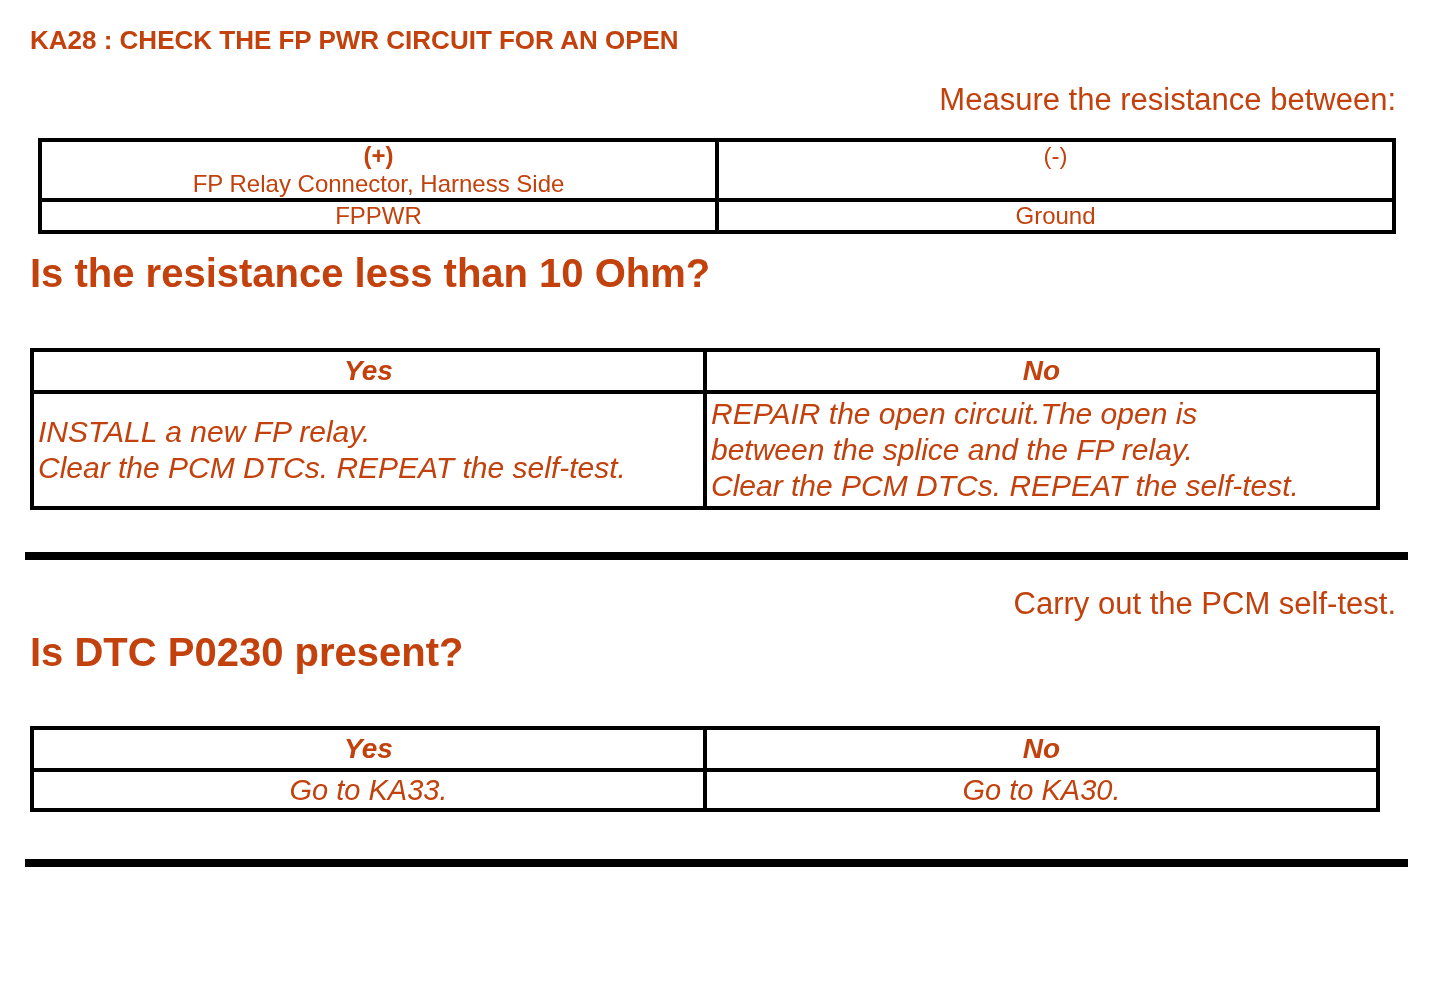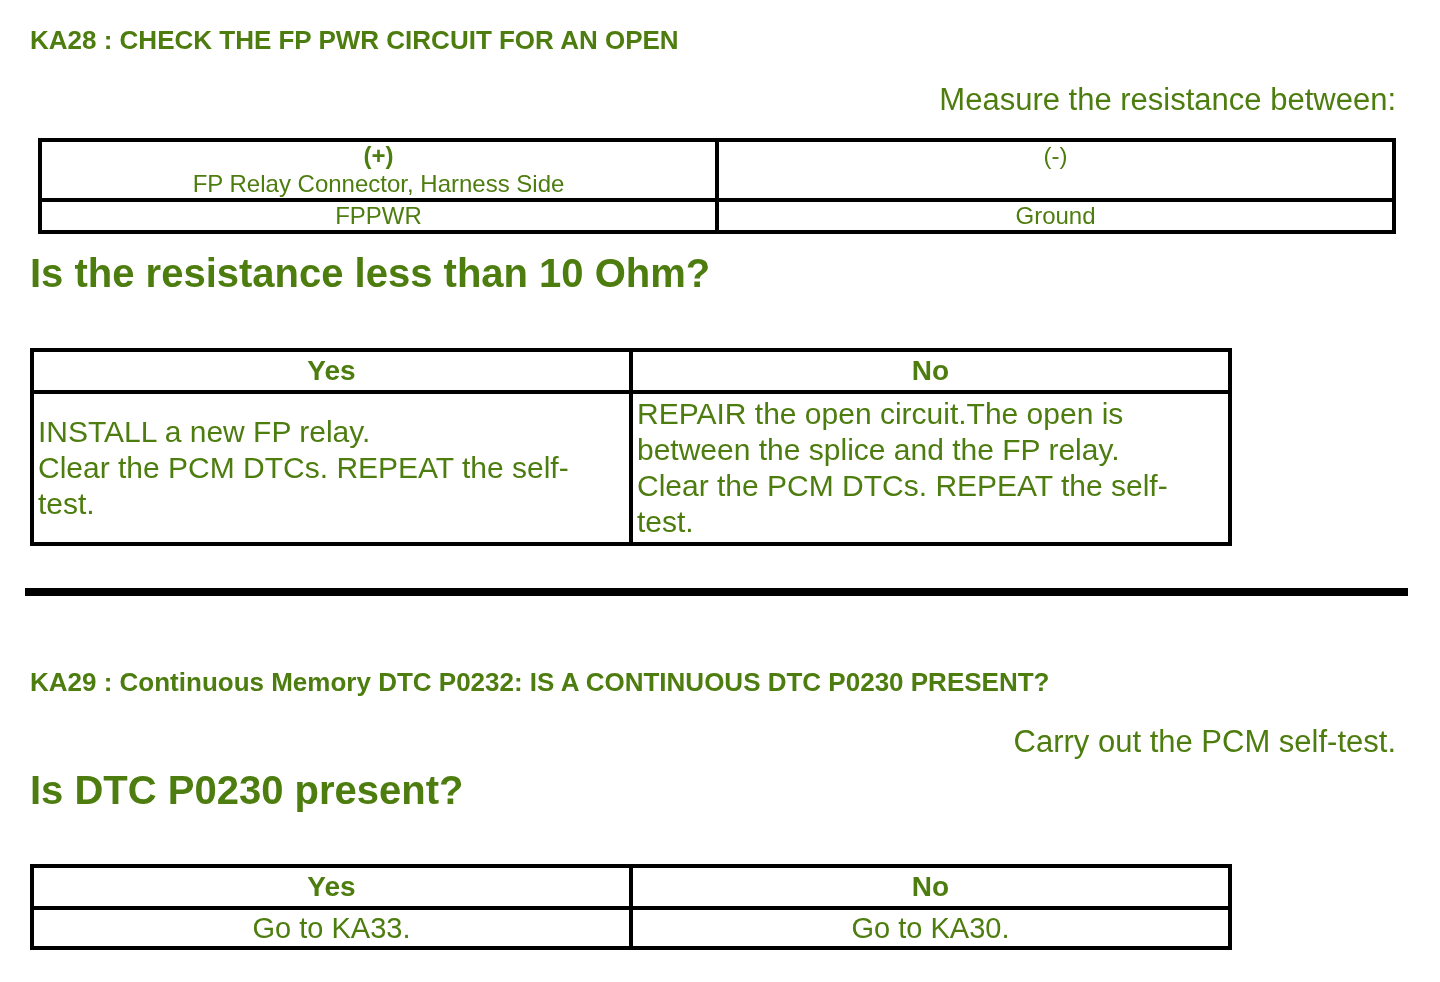--- a/index.html
+++ b/index.html
@@ -8,21 +8,21 @@
     background: #ffffff;
   }
   .page {
     position: relative;
     width: 1440px;
     height: 982px;
     box-sizing: border-box;
     padding: 24px 44px 0 30px;
     overflow: hidden;
     background: #ffffff;
-    color: #4d7c0f;
+    color: #c2410c;
     font-family: "Liberation Sans", "DejaVu Sans", sans-serif;
   }
   .step-title {
     margin: 0;
     font-size: 26px;
     font-weight: bold;
     line-height: 32px;
     white-space: nowrap;
   }
   .instruction {
@@ -58,21 +58,22 @@
     padding: 0;
     font-size: 24px;
     line-height: 28px;
   }
   .measure-head-plus .lead { font-weight: bold; }
   .measure-head-minus { font-weight: normal; }
   .measure-value { height: 28px; }
   
   .decision-table {
     margin-top: 58px;
-    width: 1202px;
+    width: 1350px;
+    font-style: italic;
   }
   .decision-table th {
     width: 50%;
     padding: 0;
     font-size: 28px;
     font-weight: bold;
     line-height: 38px;
     text-align: center;
     vertical-align: middle;
   }
@@ -145,21 +146,20 @@
 between the splice and the FP relay.
 Clear the PCM DTCs. REPEAT the self-test.</td>
         </tr>
       </tbody>
     </table>
 
     <div class="section-rule"></div>
   </div>
 
   <div>
-    <h2 class="step-title ka29-title">KA29 : Continuous Memory DTC P0232: IS A CONTINUOUS DTC P0230 PRESENT?</h2>
 
     <p class="instruction instruction-2">Carry out the PCM self-test.</p>
 
     <p class="question question-2">Is DTC P0230 present?</p>
 
     <table class="decision-table decision-table-2">
       <tbody>
         <tr>
           <th>Yes</th>
           <th>No</th>

